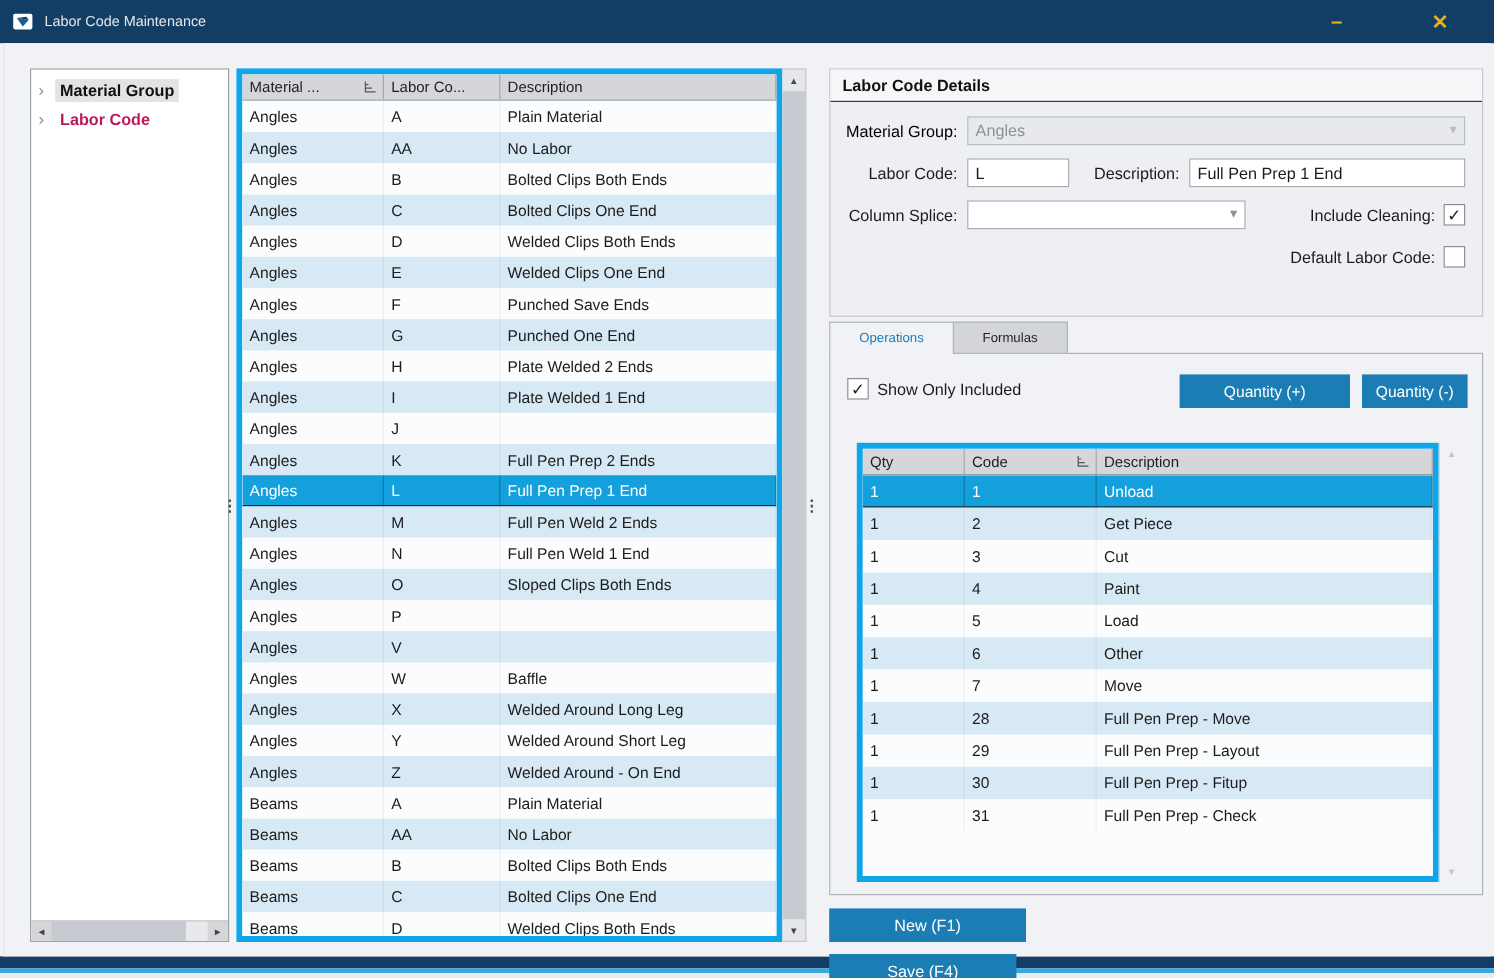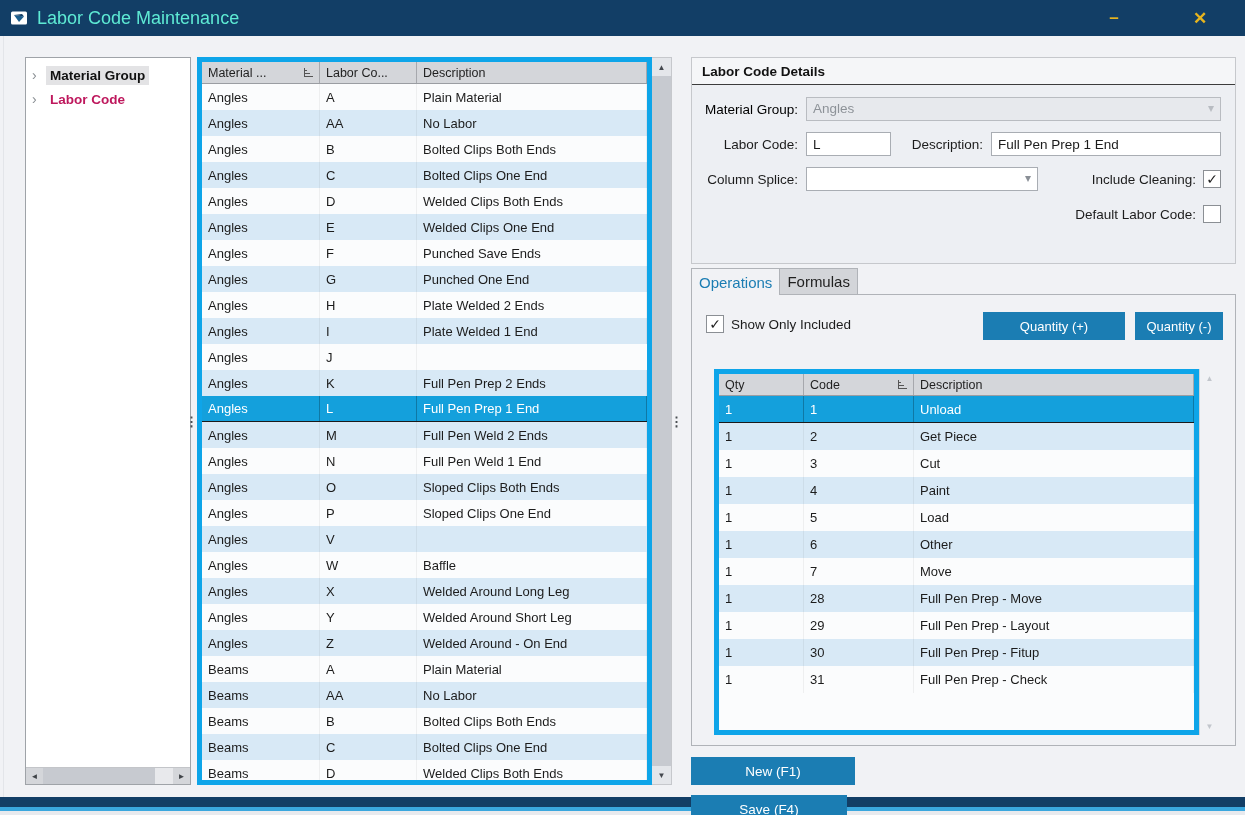--- a/index.html
+++ b/index.html
@@ -2,21 +2,21 @@
 <html><head>
 <meta charset="utf-8">
 <style>
   * { box-sizing: border-box; margin: 0; padding: 0; }
   html,body { width:1245px; height:815px; background:#cfd3d8; font-family:"Liberation Sans", sans-serif; }
   .app { position:relative; width:1245px; height:815px; background:#f1f2f5; overflow:hidden; }
 
   
   .titlebar { height:36px; background:#123e66; display:flex; align-items:center; padding:0 10px; }
   .app-icon { width:18px; height:18px; margin-right:9px; flex:0 0 auto; }
-  .title { color:#5eead4; font-size:18px; }
+  .title { color:#e5e5e5; font-size:12px; }
   .tb-spacer { flex:1; }
   .win-btn { width:34px; height:28px; display:flex; align-items:center; justify-content:center;
              color:#e6b41e; font-size:17px; cursor:default; }
   .win-btn.min { margin-right:52px; font-weight:bold; }
   .win-btn.close { margin-right:18px; font-weight:bold; }
 
   
   .content { position:relative; height:761px; margin:0 3px; background:#f1f2f5; border-left:1px solid #e3e5e9; }
   .bottom-navy { height:10px; background:#123e66; }
   .bottom-cyan { height:4px; background:#3aa7de; }
@@ -86,21 +86,21 @@
   .combo .cval { position:absolute; left:6px; top:3px; font-size:13.5px; color:#1c1c1c; }
   .combo .carrow { position:absolute; right:6px; top:3px; color:#8a8f96; font-size:12px; }
   .combo.disabled { background:#e7e9ed; border-color:#b9bcc1; }
   .combo.disabled .cval { color:#8d9298; }
   .combo.disabled .carrow { color:#b8bcc2; }
   .checkbox { width:18px; height:18px; border:1px solid #8b8f94; background:#fff; display:flex;
               align-items:center; justify-content:center; font-size:14px; color:#222; flex:0 0 auto; }
 
   
   .tabs-row { position:absolute; left:687px; top:232px; height:27px; display:flex; align-items:flex-end; z-index:2; }
-  .tab { height:27px; padding:0 7px; display:flex; align-items:center; font-size:15px; }
+  .tab { height:27px; padding:0 24px; display:flex; align-items:center; font-size:11px; }
   .tab.active { background:#f1f2f5; border:1px solid #b0b3b8; border-bottom:none; color:#1b7db3; }
   .tab.inactive { background:#d3d5d9; border:1px solid #b0b3b8; border-left:none; color:#1f1f1f; }
   .tab-panel { position:absolute; left:687px; top:258px; width:545px; height:452px;
                border:1px solid #b0b3b8; background:#f1f2f5; }
 
   .soi-row { position:absolute; left:14px; top:20px; display:flex; align-items:center; }
   .soi-row .flabel { margin-left:7px; text-align:left; }
   .qty-btns { position:absolute; right:12px; top:17px; display:flex; gap:10px; }
   .blue-btn { background:#1b7db3; color:#ffffff; font-size:13px; border:none; display:flex;
               align-items:center; justify-content:center; height:28px; font-family:"Liberation Sans", sans-serif; }
@@ -260,21 +260,20 @@
               <div class="cell c2">Full Pen Weld 1 End</div>
             </div>
             <div class="grow alt">
               <div class="cell c0">Angles</div>
               <div class="cell c1">O</div>
               <div class="cell c2">Sloped Clips Both Ends</div>
             </div>
             <div class="grow">
               <div class="cell c0">Angles</div>
               <div class="cell c1">P</div>
-              <div class="cell c2">Sloped Clips One End</div>
             </div>
             <div class="grow alt">
               <div class="cell c0">Angles</div>
               <div class="cell c1">V</div>
             </div>
             <div class="grow">
               <div class="cell c0">Angles</div>
               <div class="cell c1">W</div>
               <div class="cell c2">Baffle</div>
             </div>

